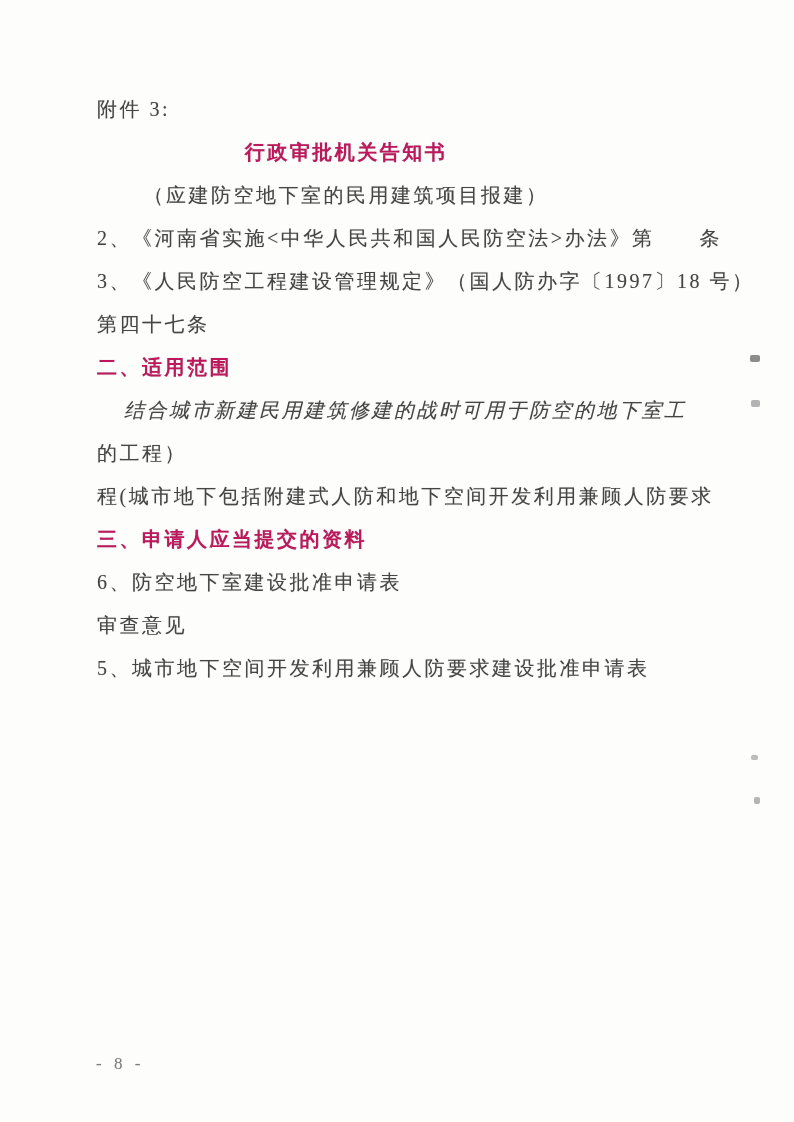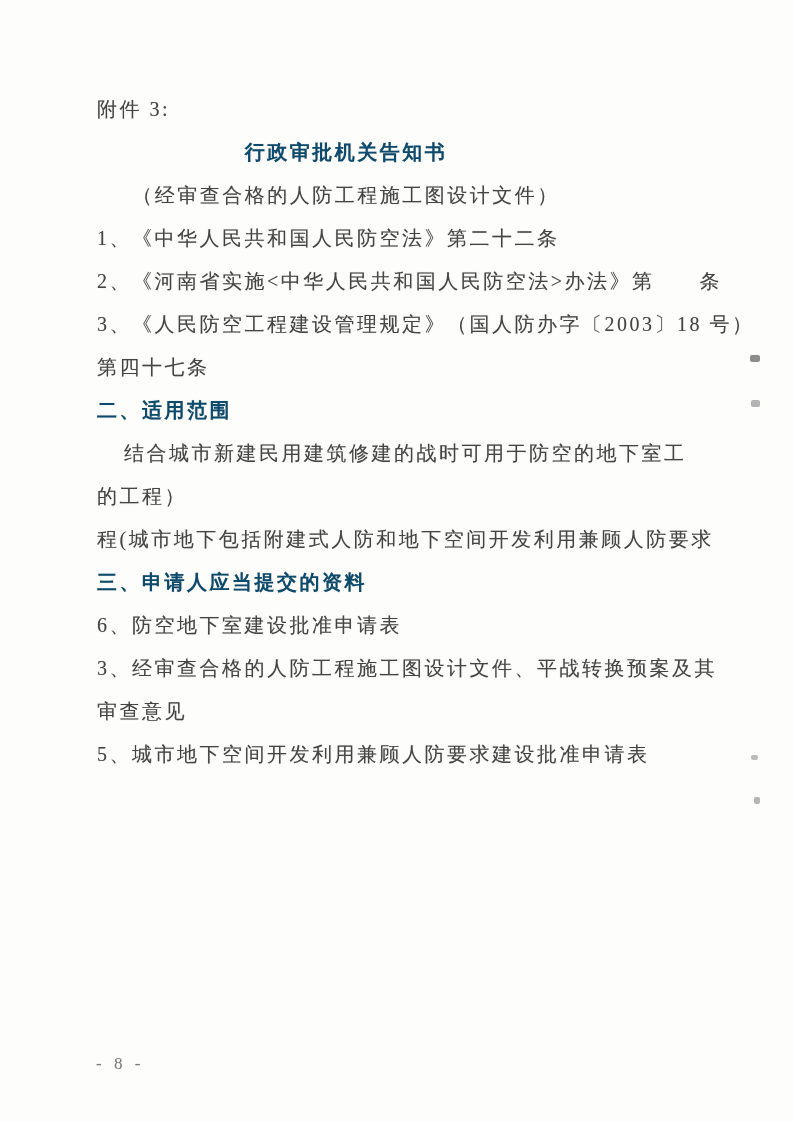--- a/index.html
+++ b/index.html
@@ -25,28 +25,29 @@
     letter-spacing: 2.5px;
     text-shadow: 0 0 1px rgba(80,80,80,0.35);
   }
   .line {
     height: 43px;
     line-height: 43px;
     white-space: pre;
   }
   .bold {
     font-weight: bold;
-    color: #0c4a6e;
+    color: #be185d;
   }
   .center {
     text-align: center;
     transform: translateX(-75px);
   }
   .indent {
     text-indent: 27px;
+    font-style: italic;
   }
   .sig1 {
     padding-left: 196px;
     margin-top: 28px;
   }
   .sig2 {
     padding-left: 236px;
   }
   .pageno {
     position: absolute;
@@ -71,40 +72,38 @@
 <body>
 
 <div class="page">
 
   <div class="content">
 
     <div class="line">附件 3:</div>
 
     <div class="line center bold">行政审批机关告知书</div>
 
-    <div class="line center">（经审查合格的人防工程施工图设计文件）</div>
+    <div class="line center">（应建防空地下室的民用建筑项目报建）</div>
 
     <div>
-      <div class="line">1、《中华人民共和国人民防空法》第二十二条</div>
       <div class="line">2、《河南省实施&lt;中华人民共和国人民防空法&gt;办法》第　　条</div>
-      <div class="line">3、《人民防空工程建设管理规定》（国人防办字〔2003〕18 号）</div>
+      <div class="line">3、《人民防空工程建设管理规定》（国人防办字〔1997〕18 号）</div>
       <div class="line">第四十七条</div>
     </div>
 
     <div>
       <div class="line bold">二、适用范围</div>
       <div class="line indent">结合城市新建民用建筑修建的战时可用于防空的地下室工</div>
       <div class="line">的工程）</div>
       <div class="line">程(城市地下包括附建式人防和地下空间开发利用兼顾人防要求</div>
     </div>
 
     <div>
       <div class="line bold">三、申请人应当提交的资料</div>
       <div class="line">6、防空地下室建设批准申请表</div>
-      <div class="line">3、经审查合格的人防工程施工图设计文件、平战转换预案及其</div>
       <div class="line">审查意见</div>
       <div class="line">5、城市地下空间开发利用兼顾人防要求建设批准申请表</div>
     </div>
 
 
   </div>
 
   <div class="pageno">- 8 -</div>
 
   <div class="speck speck-1"></div>

